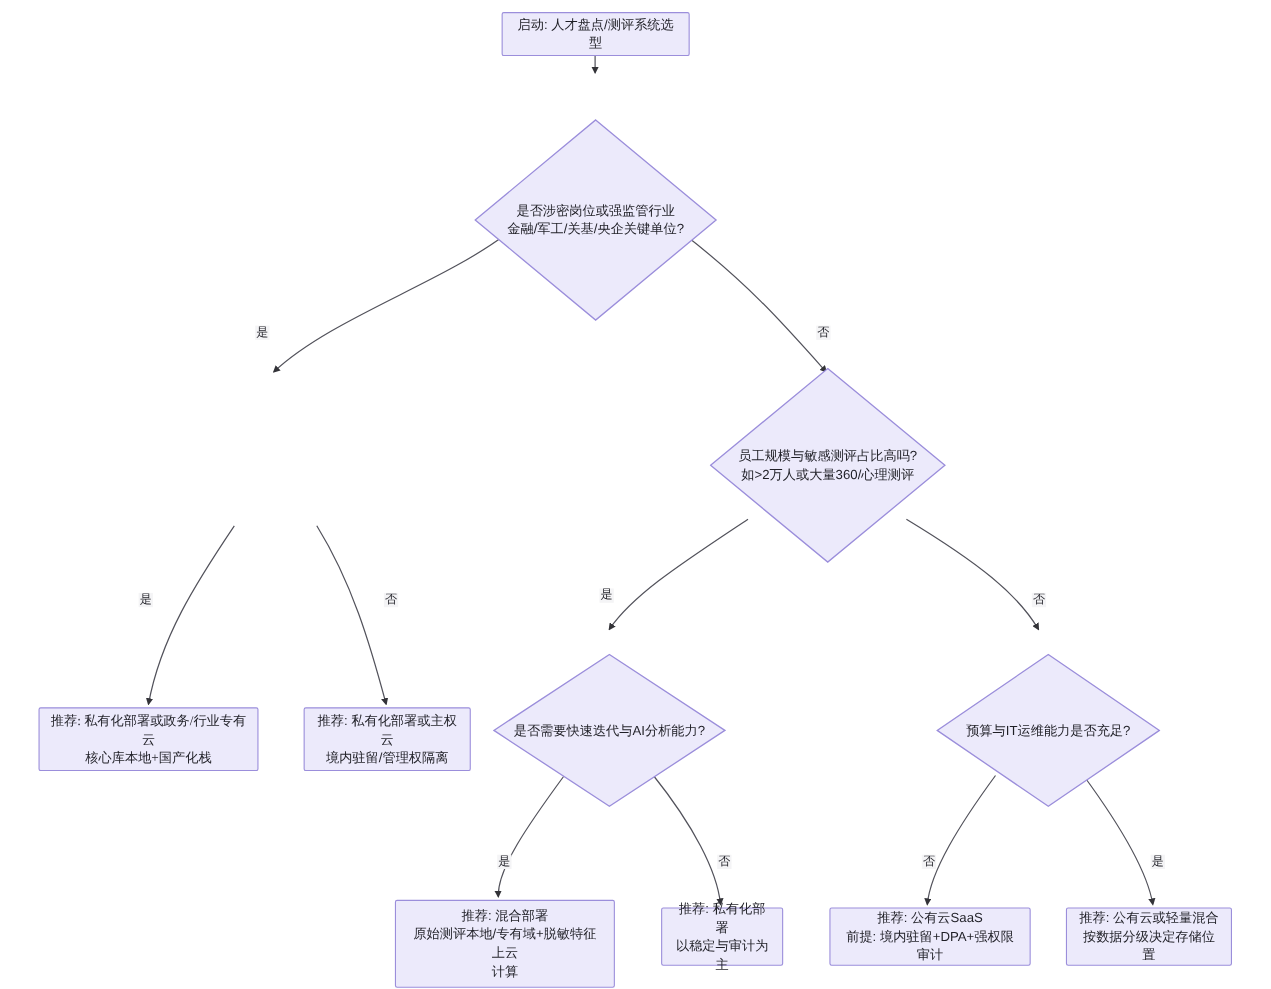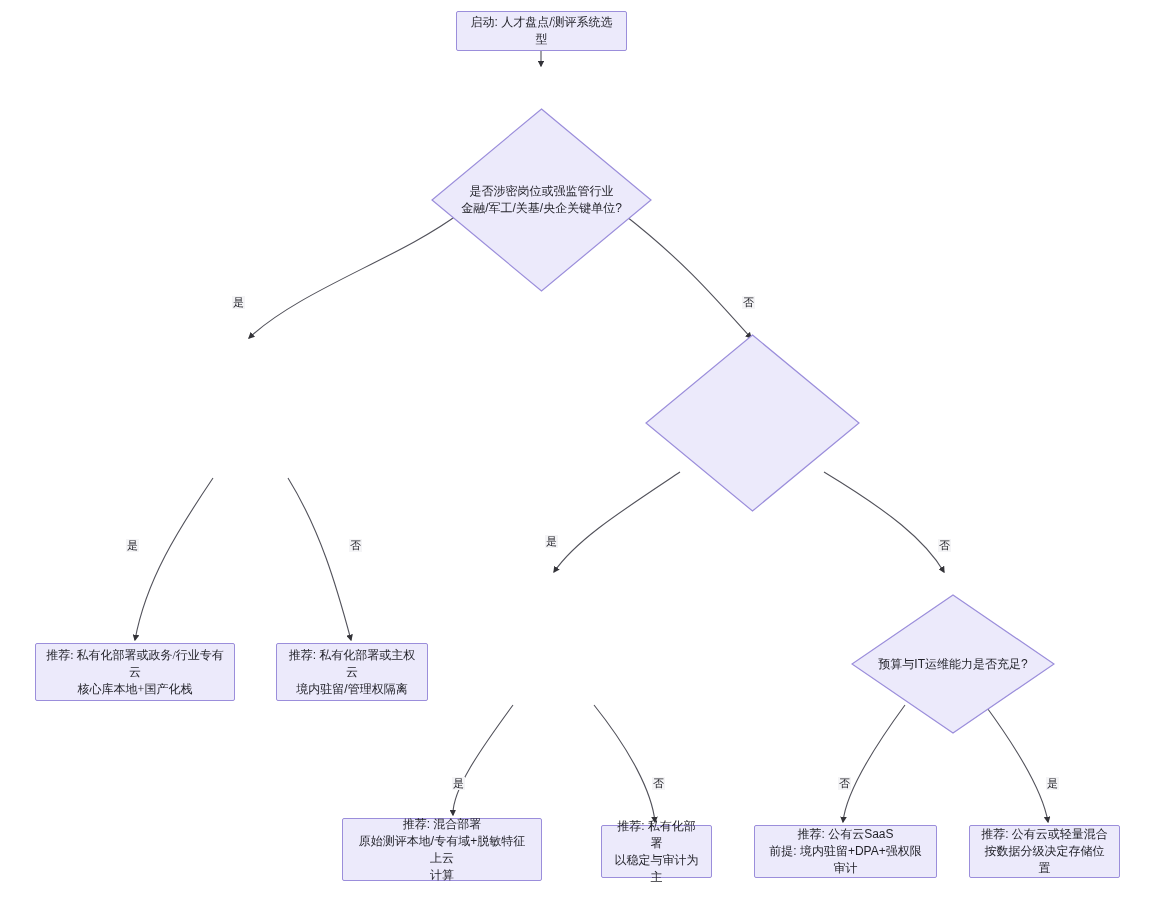--- a/index.html
+++ b/index.html
@@ -120,41 +120,49 @@
     </svg>
     <span class="diamond-label">是否涉密岗位或强监管行业
 金融/军工/关基/央企关键单位?</span>
   </div>
 
 
   <div class="node diamond" style="left:645px; top:334px; width:215px; height:178px;">
     <svg class="diamond-shape" viewBox="0 0 215 178" preserveAspectRatio="none">
       <polygon points="107.5,1 214,89 107.5,177 1,89" fill="#ECEAFB" stroke="#9B8EDB" stroke-width="1.2"></polygon>
     </svg>
+    <span class="diamond-label">员工规模与敏感测评占比高吗?
+如&gt;2万人或大量360/心理测评</span>
   </div>
 
+  <div class="node diamond" style="left:448px; top:594px; width:212px; height:140px;">
+    <svg class="diamond-shape" viewBox="0 0 212 140" preserveAspectRatio="none">
+      <polygon points="106,1 211,70 106,139 1,70" fill="#ECEAFB" stroke="#9B8EDB" stroke-width="1.2"></polygon>
+    </svg>
+    <span class="diamond-label">是否需要快速迭代与AI分析能力?</span>
+  </div>
 
   <div class="node diamond" style="left:851px; top:594px; width:204px; height:140px;">
     <svg class="diamond-shape" viewBox="0 0 204 140" preserveAspectRatio="none">
       <polygon points="102,1 203,70 102,139 1,70" fill="#ECEAFB" stroke="#9B8EDB" stroke-width="1.2"></polygon>
     </svg>
     <span class="diamond-label">预算与IT运维能力是否充足?</span>
   </div>
 
   <div class="node rect" style="left:35px; top:643px; width:200px; height:58px;font-family:Liberation Serif, serif;">
     <span>推荐: 私有化部署或政务/行业专有云
 核心库本地+国产化栈</span>
   </div>
 
   <div class="node rect" style="left:276px; top:643px; width:152px; height:58px;">
     <span>推荐: 私有化部署或主权云
 境内驻留/管理权隔离</span>
   </div>
 
-  <div class="node rect" style="left:342px; top:818px; width:200px; height:63px;">
+  <div class="node rect" style="left:359px; top:818px; width:200px; height:80px;">
     <span>推荐: 混合部署
 原始测评本地/专有域+脱敏特征上云
 计算</span>
   </div>
 
   <div class="node rect" style="left:601px; top:825px; width:111px; height:53px;">
     <span>推荐: 私有化部署
 以稳定与审计为主</span>
   </div>
 

